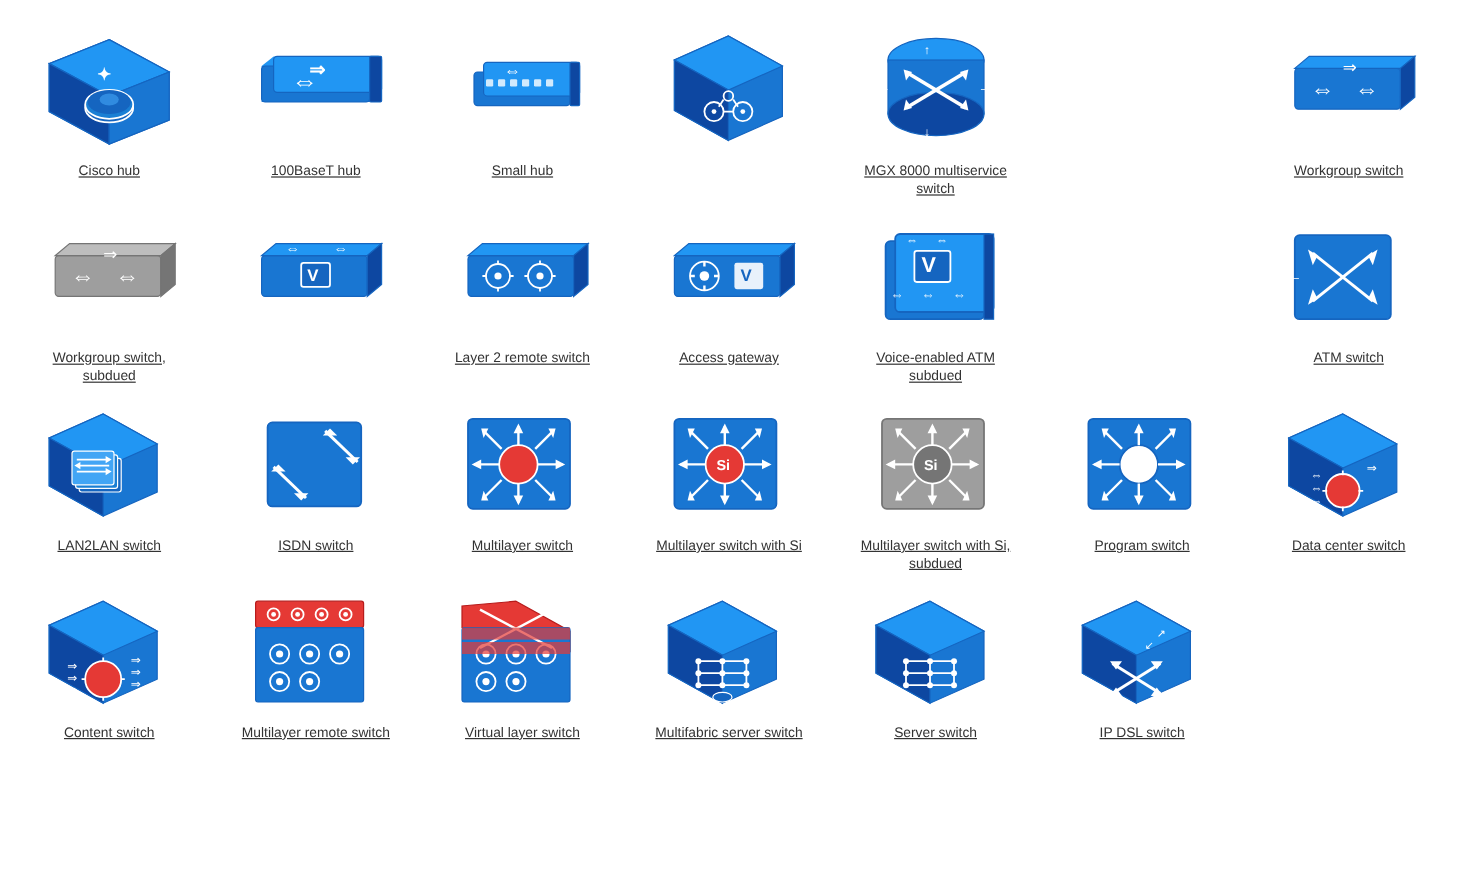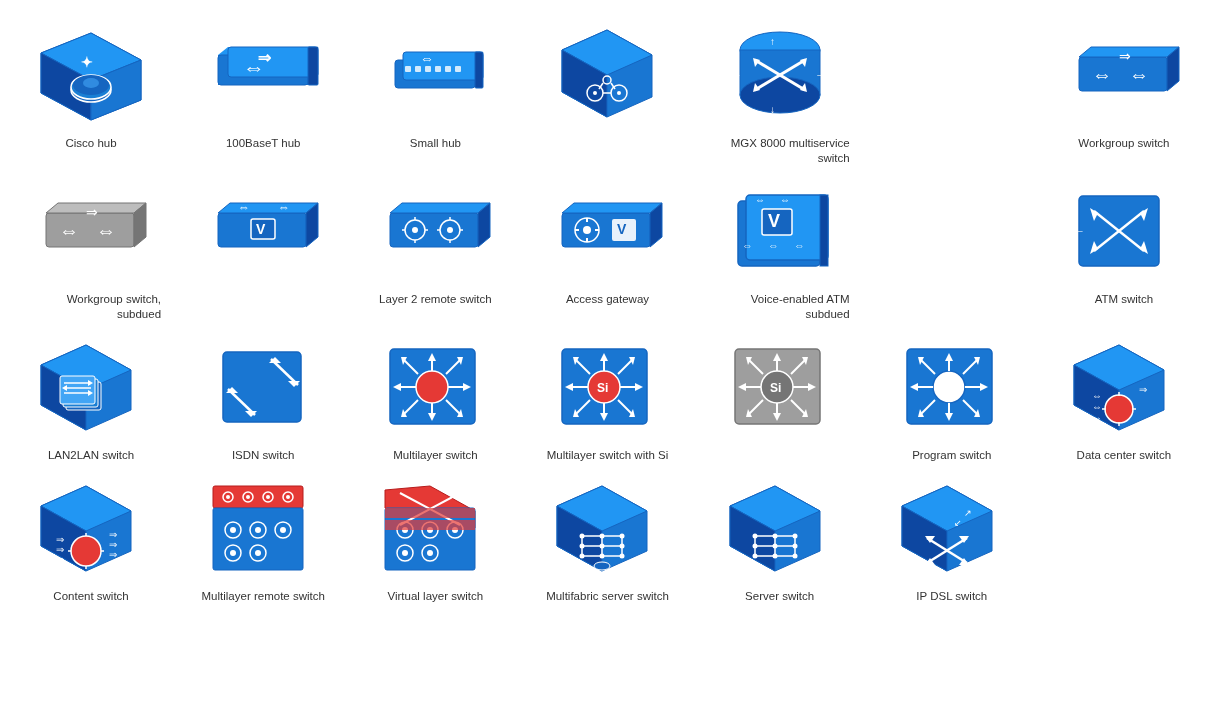--- a/index.html
+++ b/index.html
@@ -26,25 +26,26 @@
     }
     .icon-box {
       width: 130px;
       height: 110px;
       display: flex;
       align-items: center;
       justify-content: center;
       position: relative;
     }
     .label {
-      text-align: right;
+      text-align: center;
       font-size: 11.5px;
       color: #333;
       max-width: 140px;
       line-height: 1.3;
+      text-decoration: underline;
     }
 
     
     svg {
       width: 120px;
       height: 100px;
     }
   </style>
 </head>
 <body>
@@ -396,20 +397,21 @@
       <line x1="28" y1="22" x2="43" y2="37" stroke="#ffffff" stroke-width="2"></line>
       <polygon points="26,20 32,20 28,28" fill="#ffffff"></polygon>
       <line x1="71" y1="63" x2="86" y2="78" stroke="#ffffff" stroke-width="2"></line>
       <polygon points="88,80 82,80 86,72" fill="#ffffff"></polygon>
       <line x1="86" y1="22" x2="71" y2="37" stroke="#ffffff" stroke-width="2"></line>
       <polygon points="88,20 82,20 86,28" fill="#ffffff"></polygon>
       <line x1="28" y1="78" x2="43" y2="63" stroke="#ffffff" stroke-width="2"></line>
       <polygon points="26,80 32,80 28,72" fill="#ffffff"></polygon>
     </svg>
       </div>
+      <span class="label">Multilayer switch with Si, subdued</span>
     </div>
     <div class="item">
       <div class="icon-box">
         <svg viewBox="0 0 120 100" xmlns="http://www.w3.org/2000/svg">
       <rect x="15" y="12" width="85" height="75" rx="4" fill="#1976d2" stroke="#1565c0" stroke-width="1.5"></rect>
 
       <circle cx="57" cy="50" r="16" fill="#ffffff" stroke="#1565c0" stroke-width="1.5"></circle>
 
       <line x1="57" y1="18" x2="57" y2="34" stroke="#ffffff" stroke-width="2"></line>
       <polygon points="57,16 53,24 61,24" fill="#ffffff"></polygon>

